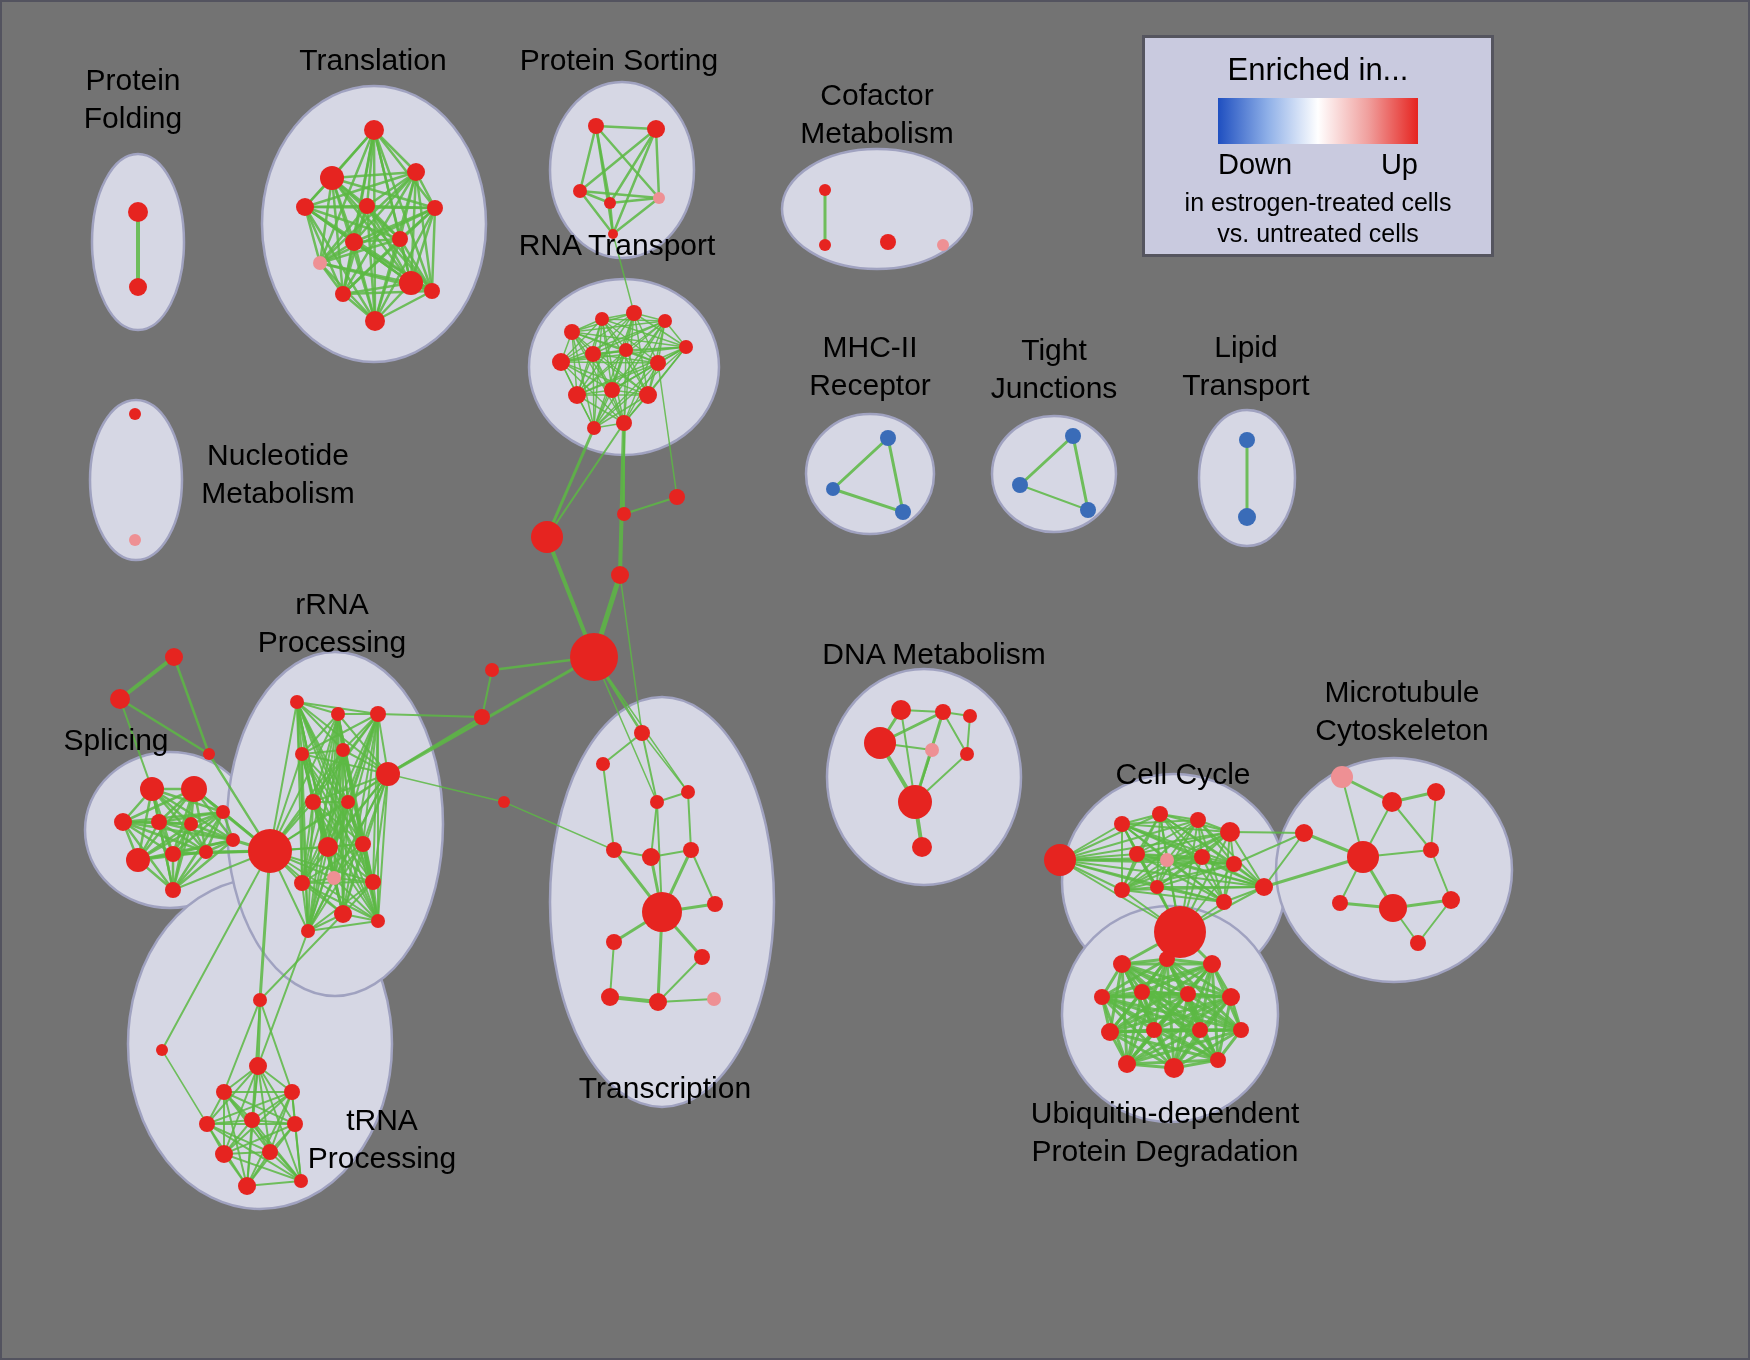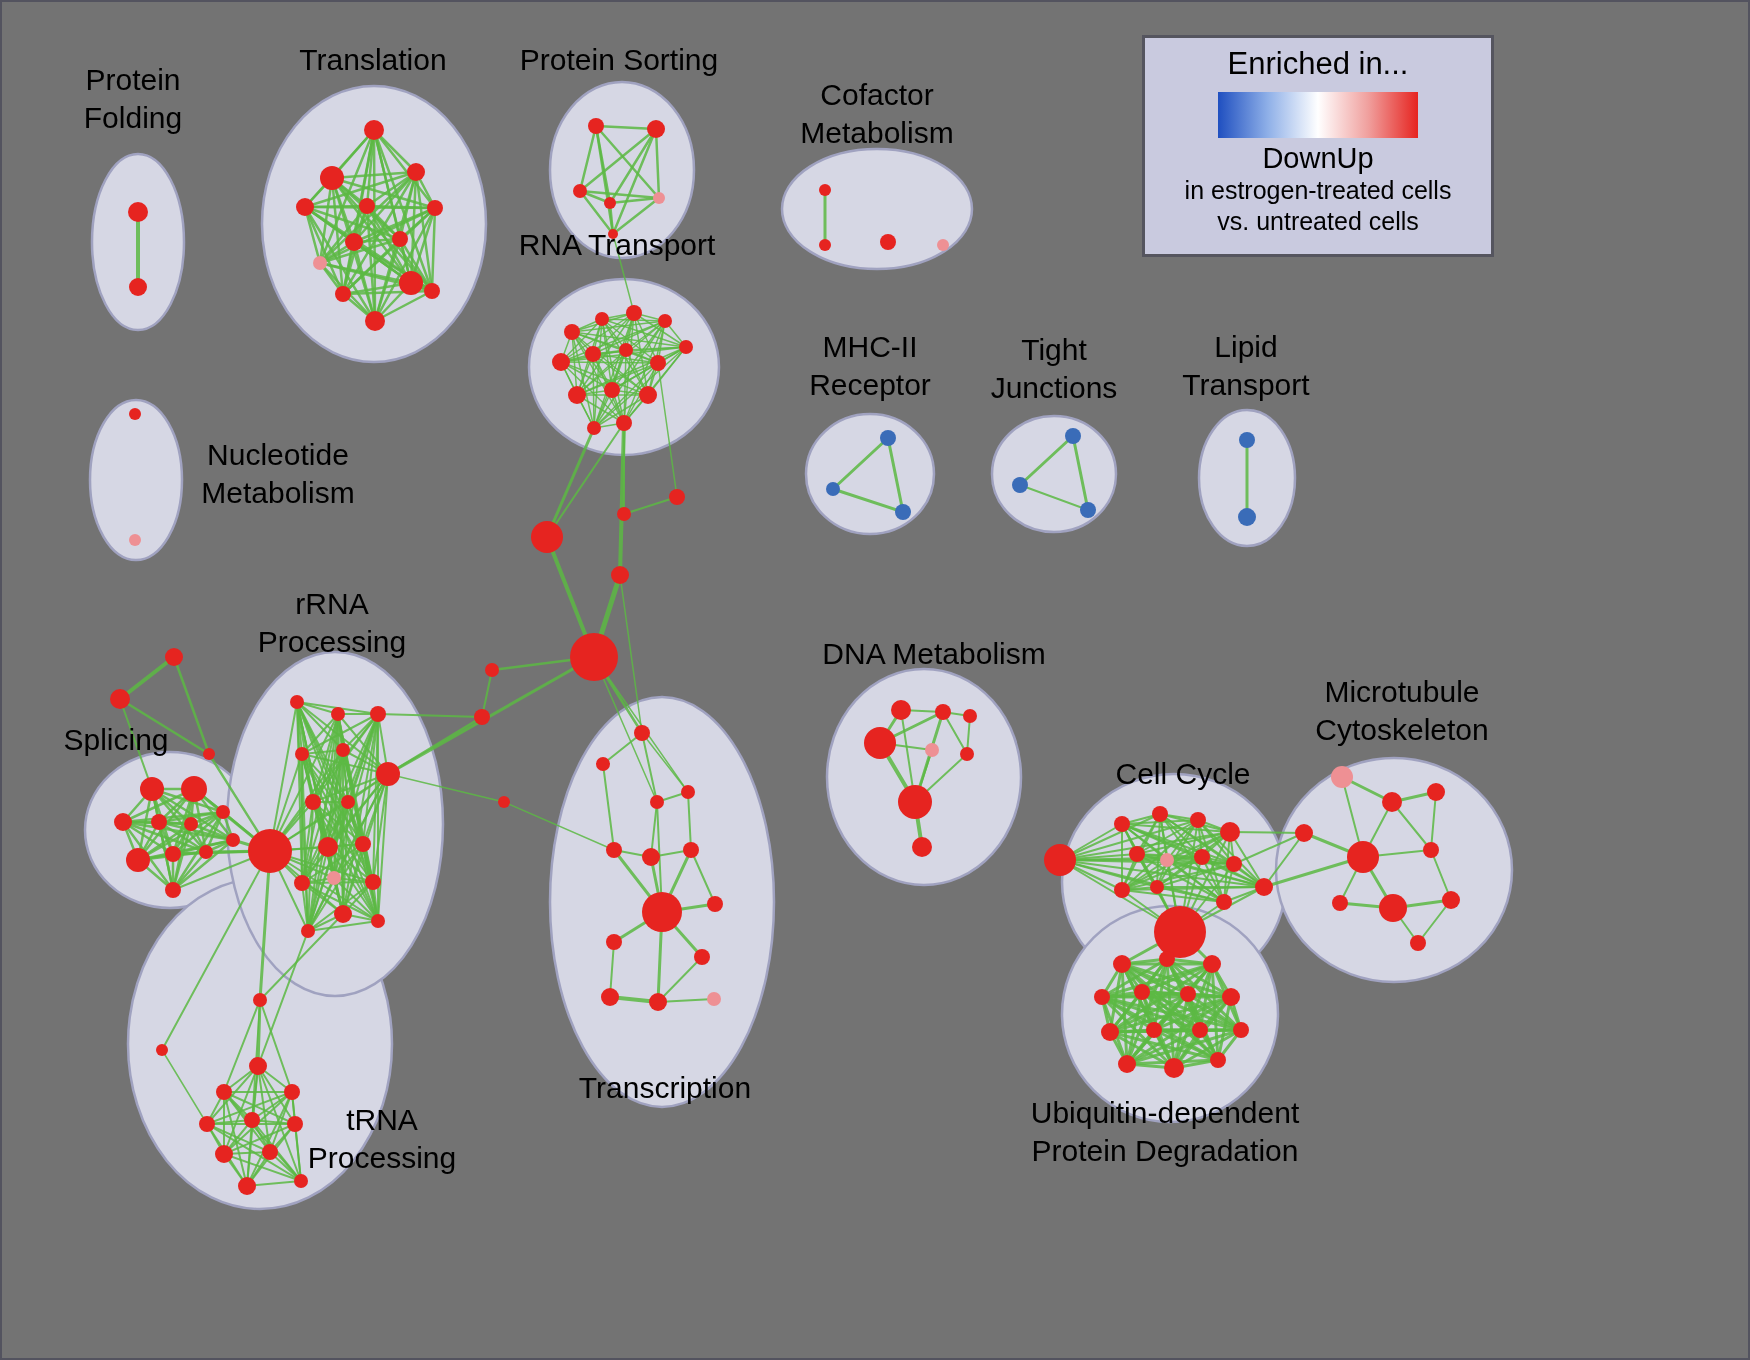--- a/index.html
+++ b/index.html
@@ -13,28 +13,28 @@
   }
   #network-svg{position:absolute;left:0;top:0;}
   .legend{
     position:absolute;
     left:1140px;top:33px;
     width:352px;height:222px;
     border:3px solid #55555f;
     background:#c9cadf;
     text-align:center;
     box-sizing:border-box;
-    padding-top:8px;
+    padding-top:14px;
   }
   .legend-title{font-size:31px;color:#000;}
   .legend-bar-wrap{width:200px;margin:10px auto 0 auto;}
   .legend-bar{width:200px;height:46px;background:linear-gradient(to right,#1f4fc0,#8fb0e8,#ffffff,#f0a09e,#e62420);}
-  .legend-ends{display:flex;justify-content:center;font-size:29px;color:#000;margin-top:4px;}
+  .legend-ends{display:flex;justify-content:space-between;font-size:29px;color:#000;margin-top:4px;}
   .legend-sub{font-size:25px;color:#000;line-height:31px;}
-  .legend-sub.first{margin-top:0;}
+  .legend-sub.first{margin-top:6px;}
   svg text{font-family:"Liberation Sans",sans-serif;}
 </style>
 </head>
 <body>
 
 <div class="figure" style="background: #737373; border-color: rgb(83, 83, 95);">
   <svg id="network-svg" width="1746" height="1356" viewBox="0 0 1746 1356">
       <g>
         <ellipse cx="136" cy="240" rx="46" ry="88" fill="#d6d7e4" stroke="#a0a2c0" stroke-width="2.5"></ellipse>
         <ellipse cx="372" cy="222" rx="112" ry="138" fill="#d6d7e4" stroke="#a0a2c0" stroke-width="2.5"></ellipse>

